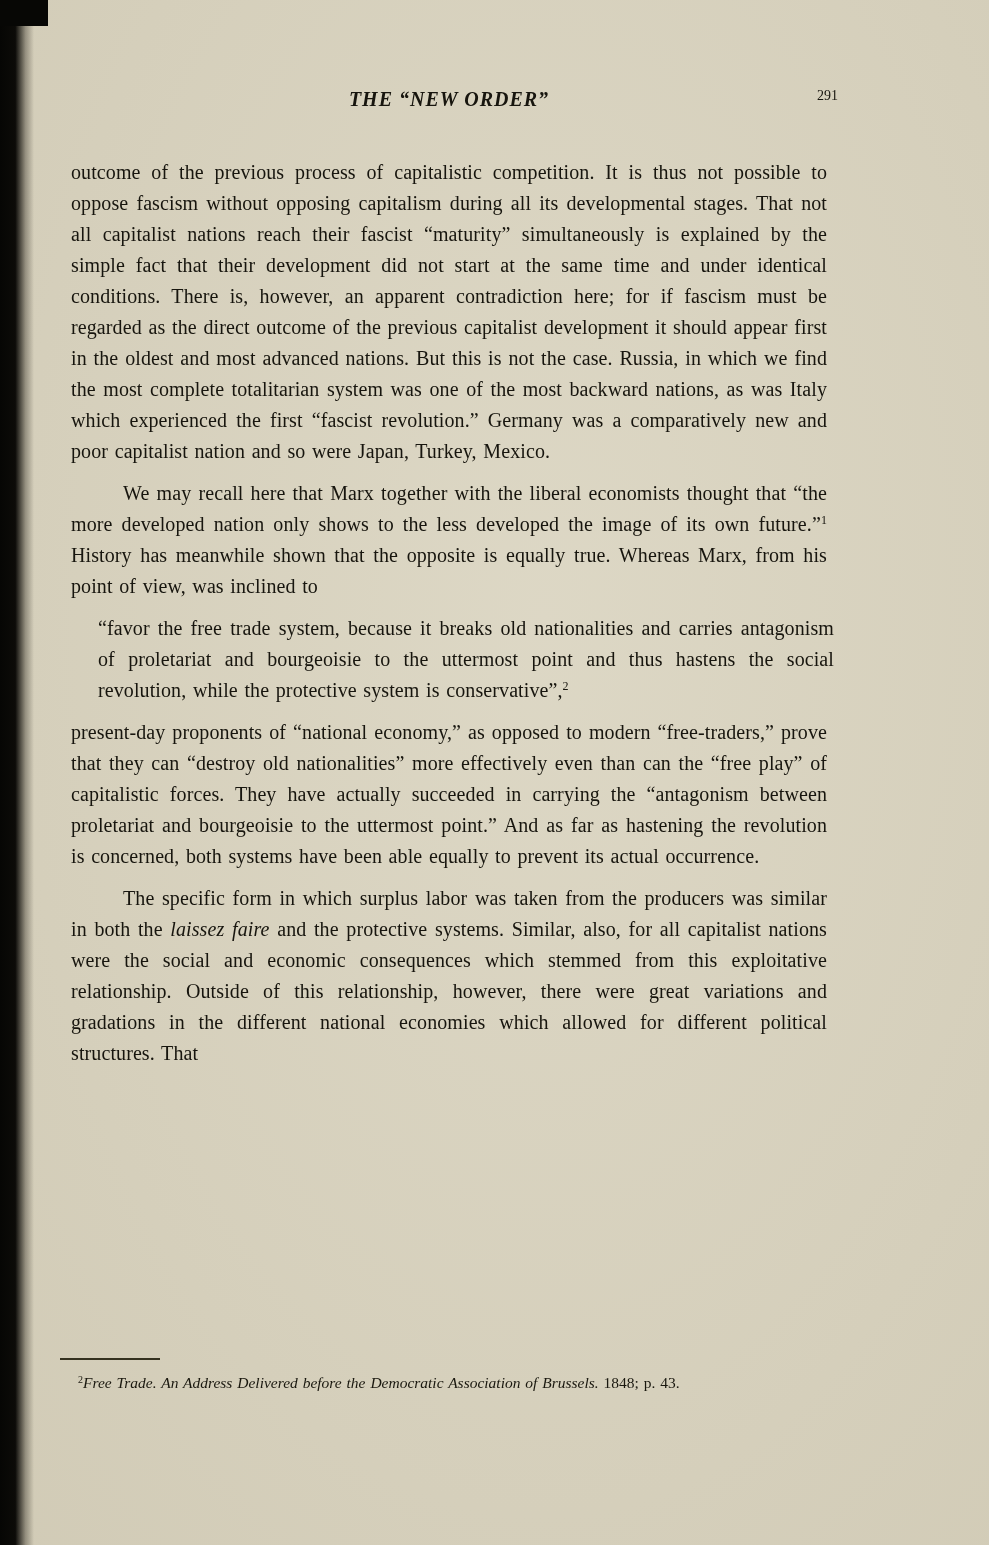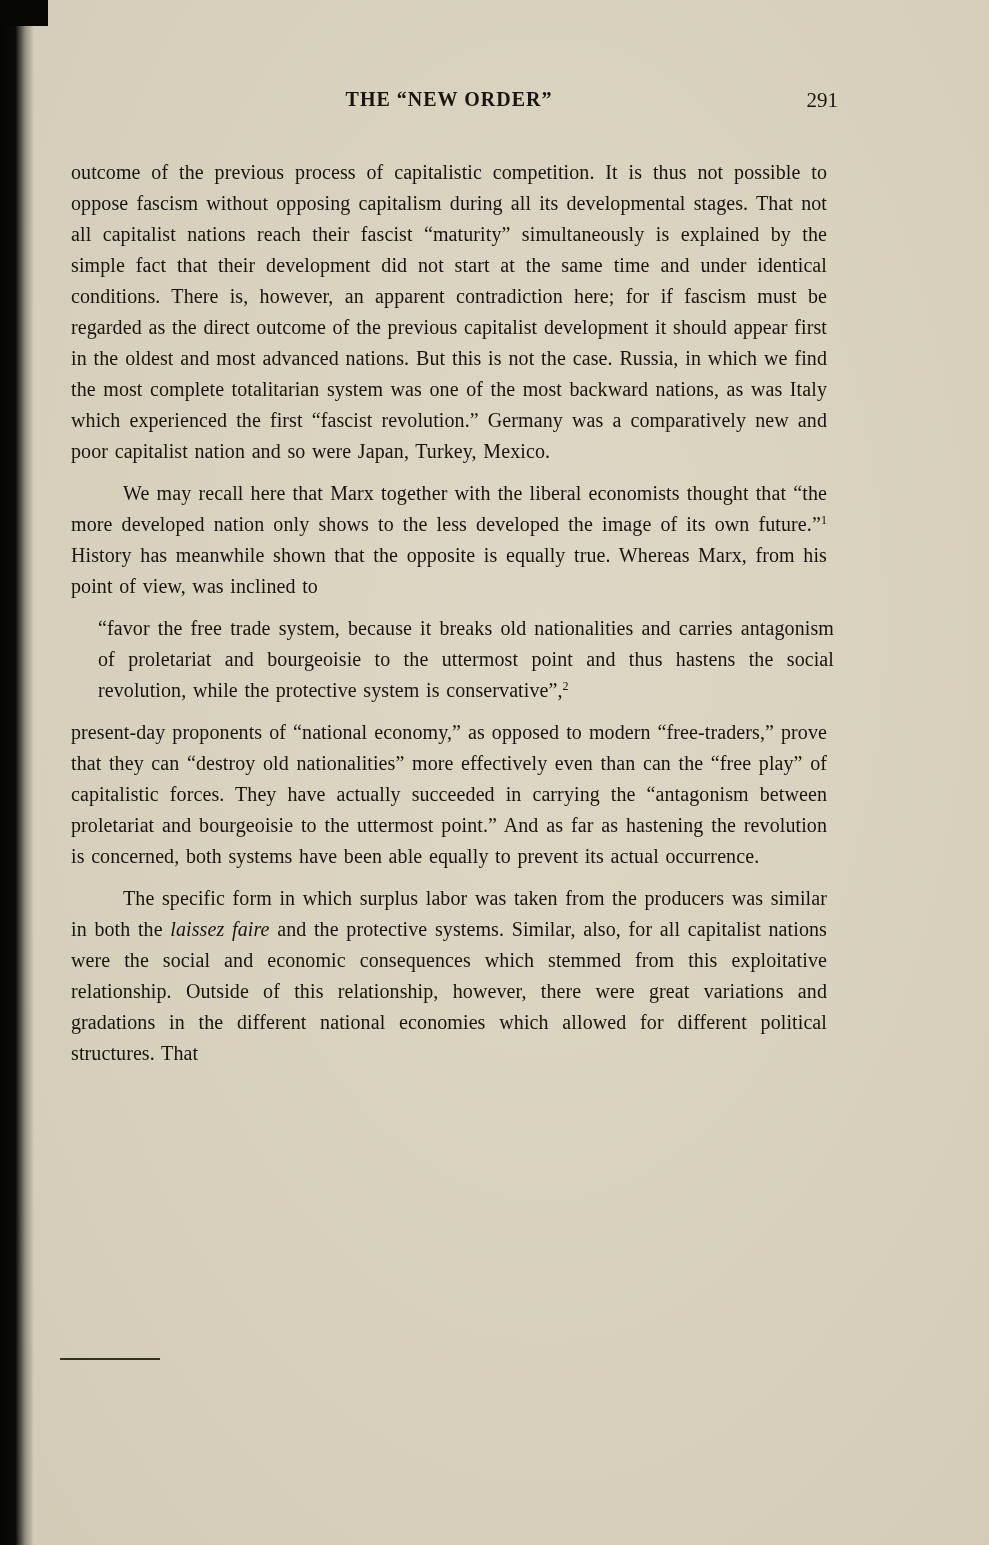--- a/index.html
+++ b/index.html
@@ -41,30 +41,31 @@
   }
   .page-header {
     position: relative;
     height: 30px;
     margin-bottom: 28px;
   }
   .running-title {
     position: absolute;
     left: 50%;
     transform: translateX(-50%);
+    font-style: italic;
     font-weight: 700;
     font-size: 20px;
     letter-spacing: 1px;
     white-space: nowrap;
   }
   .page-number {
     position: absolute;
     right: 0;
     top: 0;
-    font-size: 21px;
+    font-size: 14px;
   }
   .body-block {
     height: 1218px;
     overflow: hidden;
   }
   .para {
     margin: 11px;
     font-size: 20px;
     line-height: 31px;
     text-align: justify;
@@ -138,13 +139,14 @@
     <p class="para">present-day proponents of “national economy,” as opposed to modern “free-traders,” prove that they can “destroy old nationalities” more effectively even than can the “free play” of capitalistic forces. They have actually succeeded in carrying the “antagonism between proletariat and bourgeoisie to the uttermost point.” And as far as hastening the revolution is concerned, both systems have been able equally to prevent its actual occurrence.</p>
 
     <p class="para indent"><span>The specific form in which surplus labor was taken from the producers was similar in both the </span><i>laissez faire</i><span> and the protective systems. Similar, also, for all capitalist nations were the social and economic consequences which stemmed from this exploitative relationship. Outside of this relationship, however, there were great variations and gradations in the different national economies which allowed for different political structures. That</span></p>
 
   </div>
 
 </div>
 
 <div class="footnotes">
   <div class="fn-rule"></div>
+  <p class="footnote"><sup class="fnref">2</sup><i>Free Trade. An Address Delivered before the Democratic Association of Brussels.</i><span> 1848; p. 43.</span></p>
 </div>
 
 </body></html>

